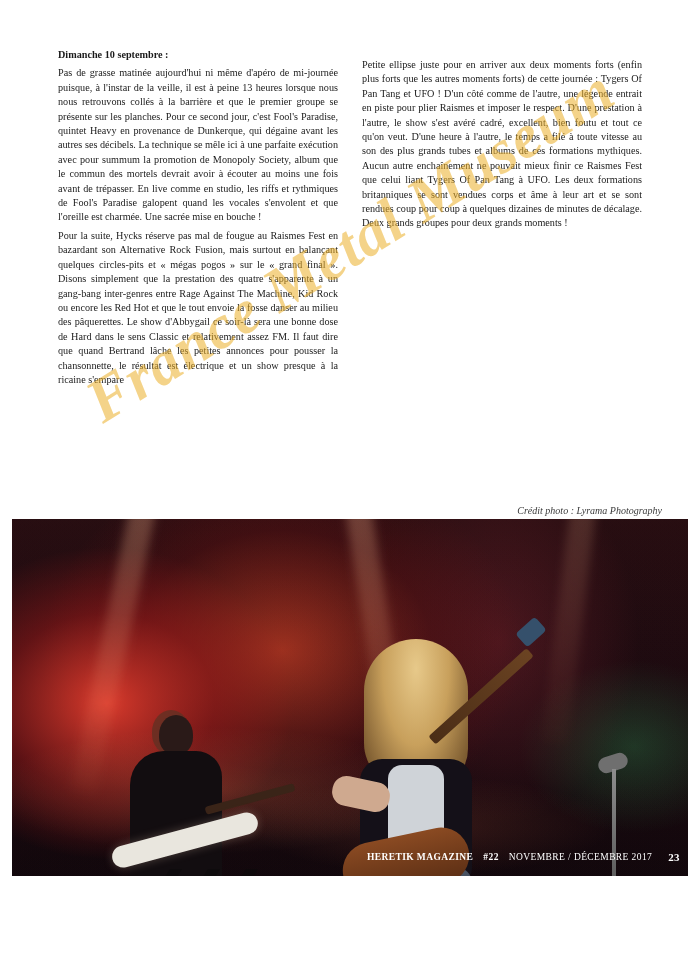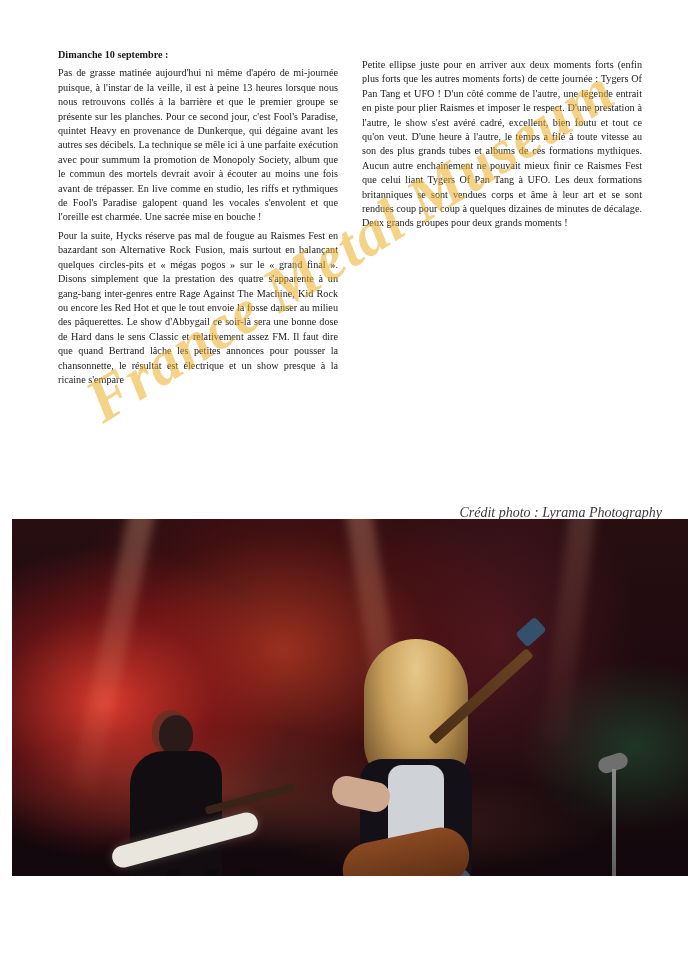--- a/index.html
+++ b/index.html
@@ -47,21 +47,21 @@
   }
   .bi { font-weight: bold; font-style: italic; }
 
   .credit {
     position: absolute;
     right: 58px;
     top: 505px;
     width: 280px;
     text-align: right;
     font-style: italic;
-    font-size: 14px;
+    font-size: 10px;
     color: #3a3a3a;
   }
 
   
   .photo {
     position: absolute;
     left: 12px;
     top: 519px;
     width: 676px;
     height: 438px;
@@ -316,14 +316,20 @@
       </g>
     </svg>
 
     <div class="crowd"></div>
     <div class="stage-floor"></div>
   </div>
 
   <div class="watermark">France Metal Museum</div>
 
   <div class="footer-bar"></div>
+  <div class="footer">
+    <span class="mag">HERETIK MAGAZINE</span>
+    <span class="issue">#22</span>
+    <span class="date">NOVEMBRE / DÉCEMBRE 2017</span>
+    <span class="pagenum">23</span>
+  </div>
 
 </div>
 
 </body></html>

